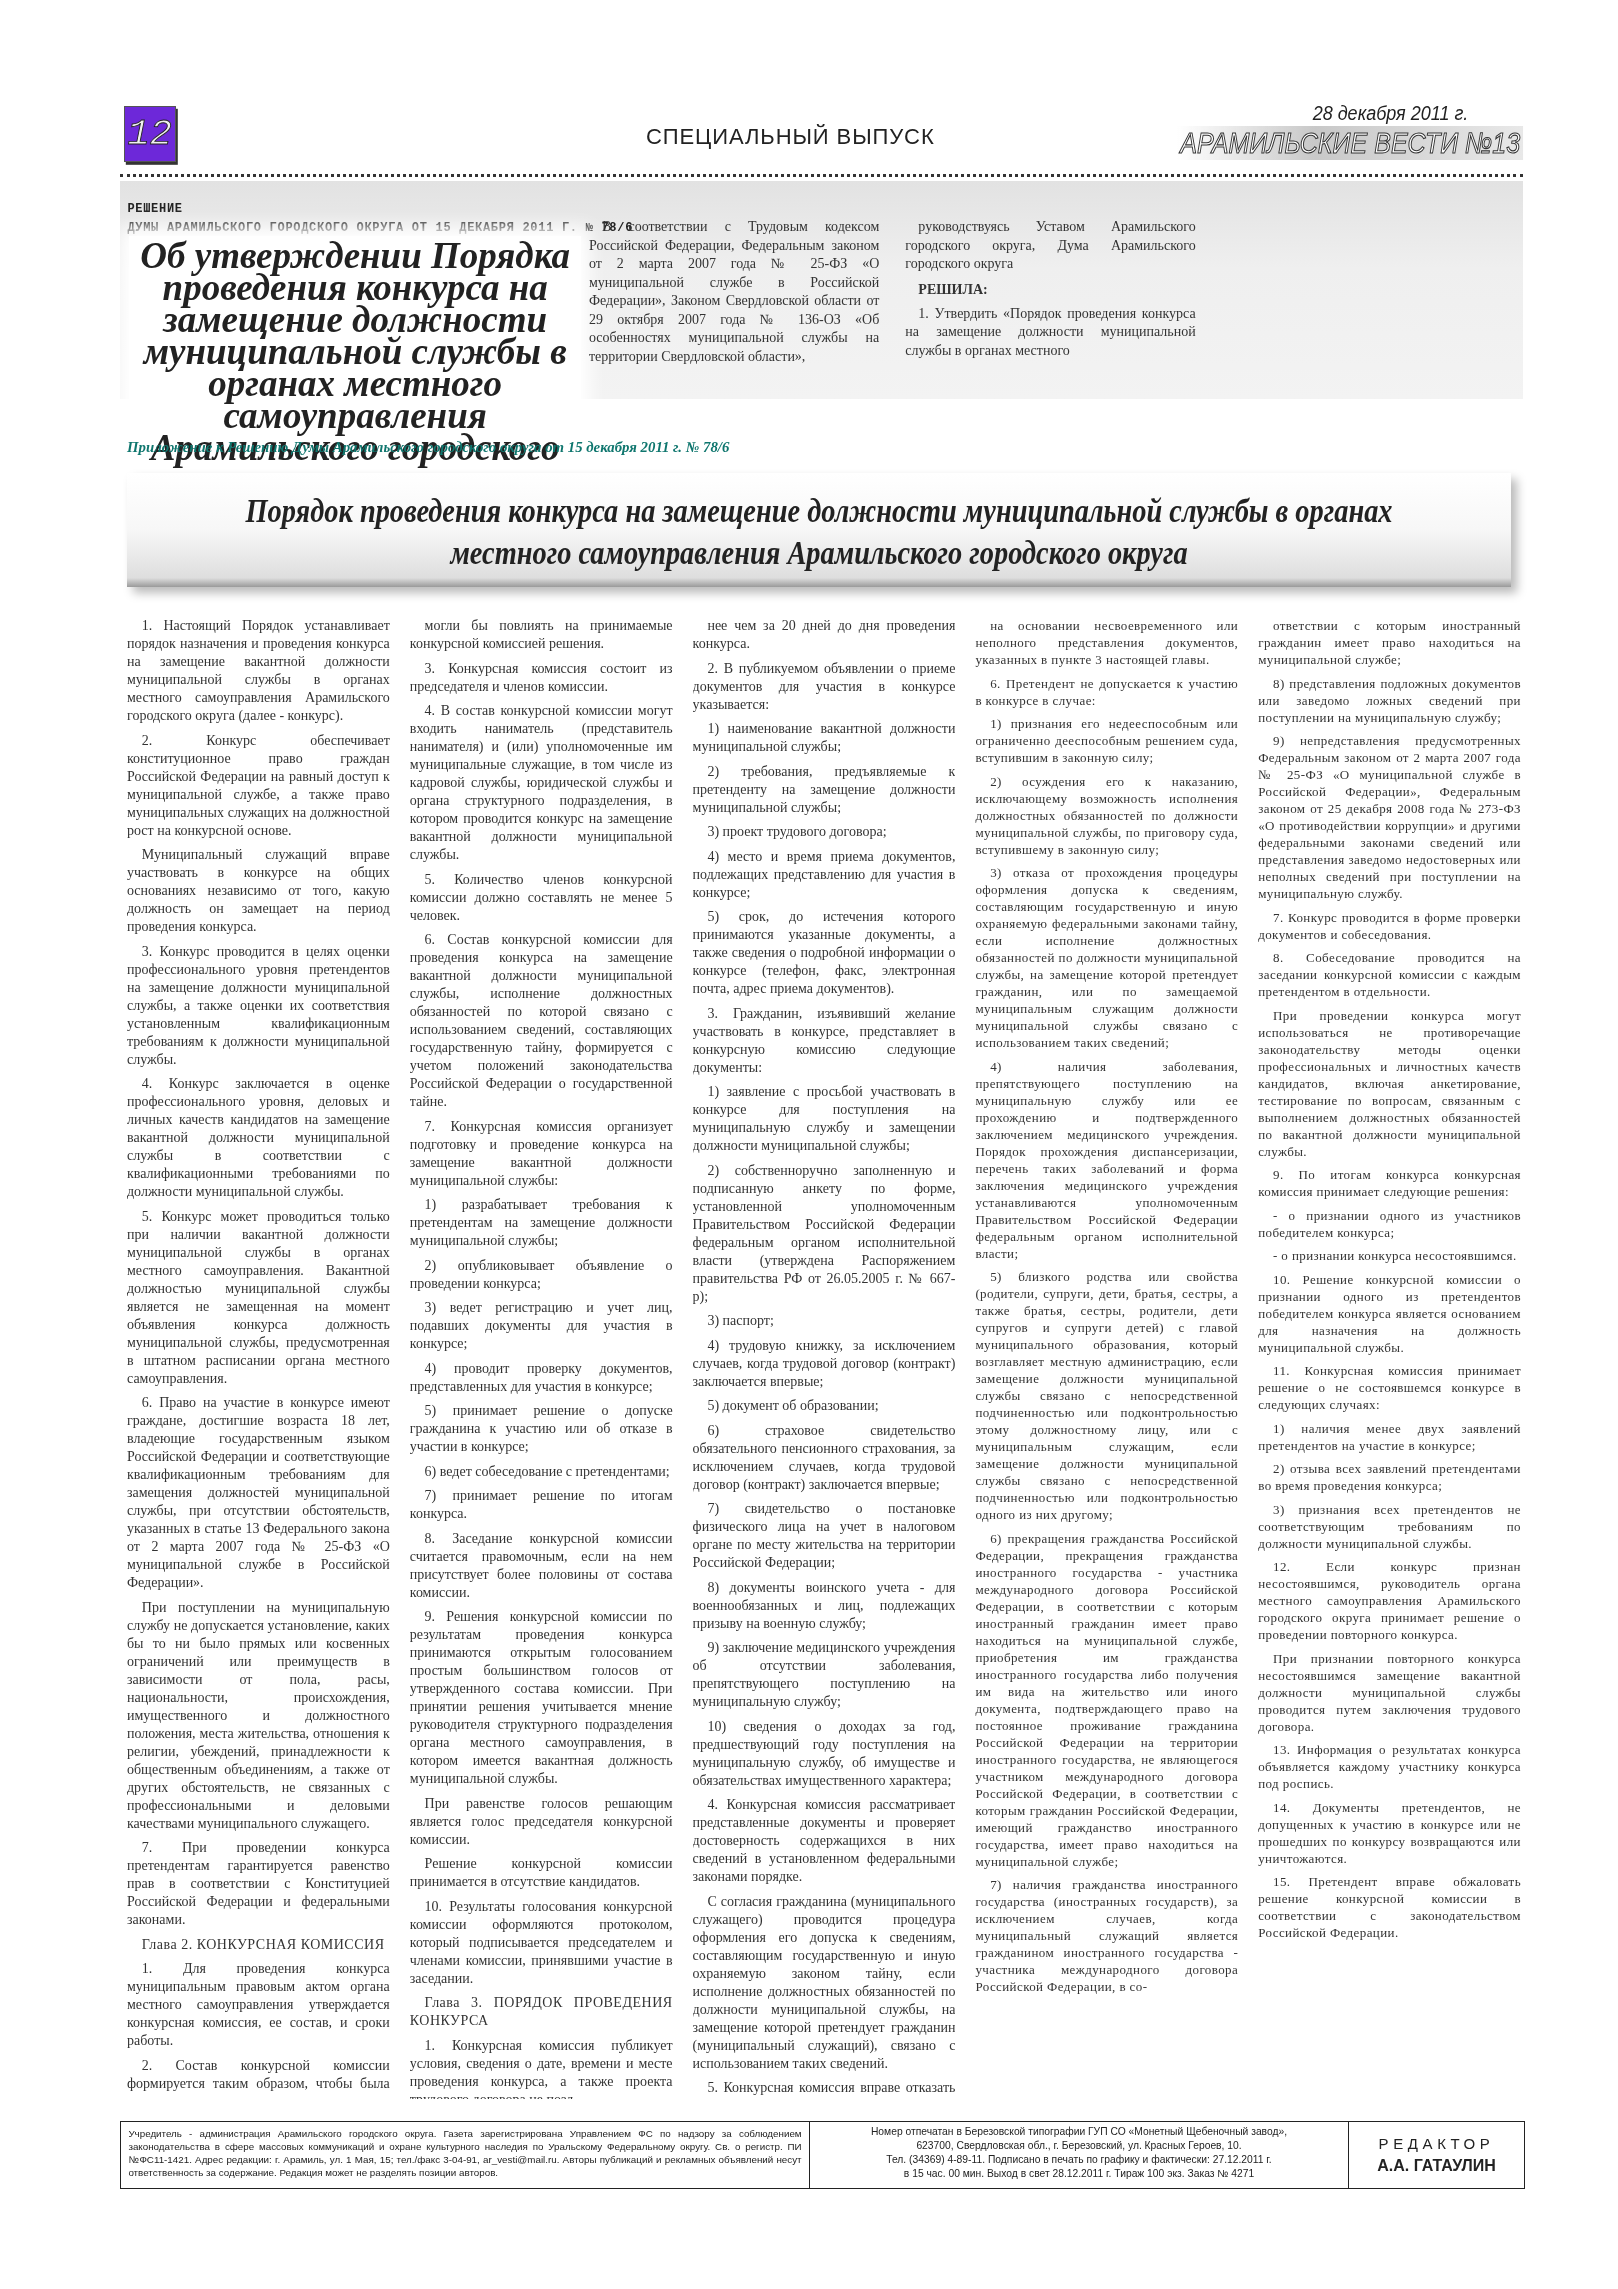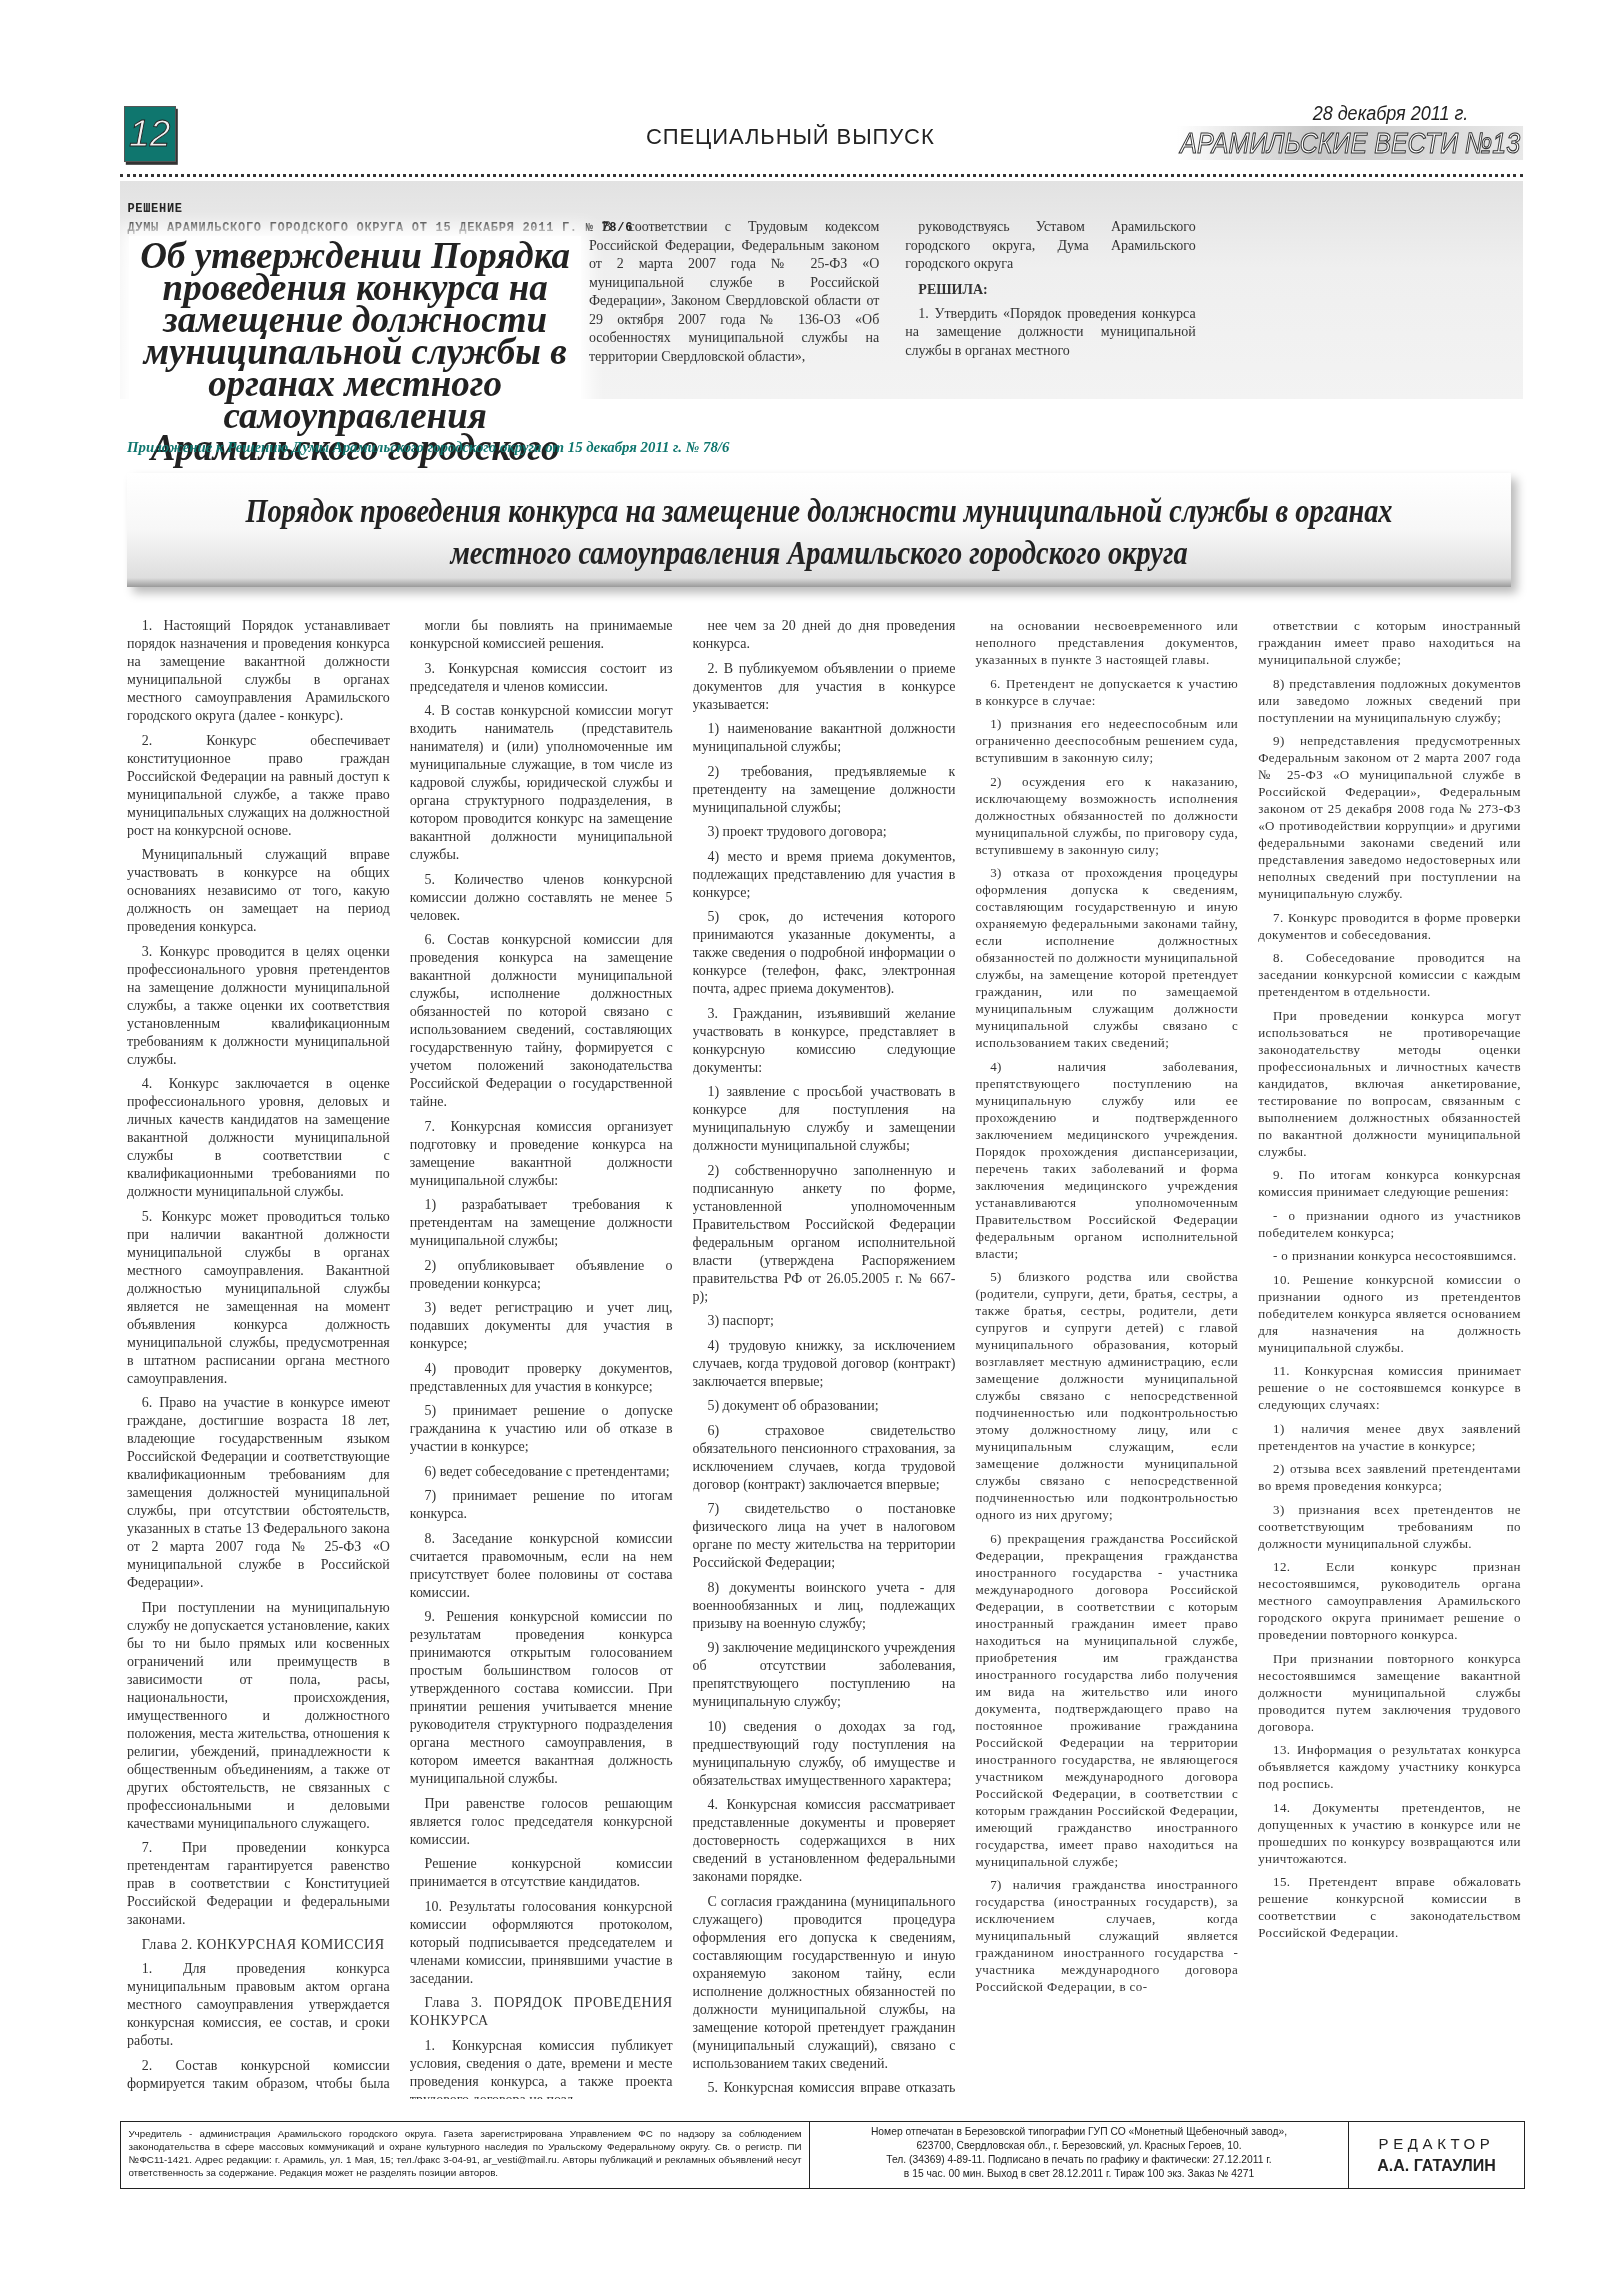--- a/index.html
+++ b/index.html
@@ -1,20 +1,20 @@
 <!DOCTYPE html>
 <html style="font-size:14.8px"><head>
 <meta charset="utf-8">
 <style>
   html, body { margin: 0; padding: 0; background: #ffffff; }
   body { width: 1619px; height: 2290px; position: relative; overflow: hidden; font-family: "Liberation Serif", serif; color: #2a2a2a; }
 
   
   .masthead { position: absolute; left: 120px; top: 102px; width: 1403px; height: 65px; }
-  .page-num { position: absolute; left: 3.7px; top: 3.7px; width: 50px; height: 54px; background: #0f766e; border: 0.9px solid #555; box-shadow: 1.8px 2.8px 0 #333; display: flex; align-items: center; justify-content: center; font-family: Liberation Sans, sans-serif; font-style: italic; font-size: 37px; color: #f0f0f0; -webkit-text-stroke: 0.9px #222; }
+  .page-num { position: absolute; left: 3.7px; top: 3.7px; width: 50px; height: 54px; background: #6d28d9; border: 0.9px solid #555; box-shadow: 1.8px 2.8px 0 #333; display: flex; align-items: center; justify-content: center; font-family: Liberation Mono, monospace; font-style: italic; font-size: 37px; color: #f0f0f0; -webkit-text-stroke: 0.9px #222; }
   .special-issue { position: absolute; left: 526px; top: 22px; font-family: "Liberation Sans", sans-serif; font-size: 22px; letter-spacing: 0.9px; color: #222; }
   .date { position: absolute; right: 46px; top: 0; font-family: "Liberation Sans", sans-serif; font-style: italic; font-size: 20px; color: #222; transform: scaleX(0.9); }
   .paper-name { position: absolute; right: 0; top: 24px; font-family: "Liberation Sans", sans-serif; font-style: italic; font-size: 29.5px; color: #fff; -webkit-text-stroke: 1.1px #333; letter-spacing: 0px; transform: scaleX(0.85); transform-origin: right; background: linear-gradient(90deg, rgba(255,255,255,0), #c8c8c8 40%, #e8e8e8); padding: 0 3.7px; }
   .dotted-rule { position: absolute; left: 120px; top: 174px; width: 1403px; height: 3.7px; border-top: 3.7px dotted #333; }
 
   
   .decision { position: absolute; left: 120px; top: 181px; width: 1403px; height: 218px; background: linear-gradient(180deg, #e2e2e2 0%, #efefef 40%, #f3f3f3 100%); }
   .decision-hdr { position: absolute; left: 7.4px; top: 19px; font-family: Liberation Mono, monospace; font-weight: bold; font-size: 12px; letter-spacing: 0.7px; color: #222; line-height: 19.4px; }
   .decision-title { position: absolute; left: 9.2px; top: 55px; width: 452px; text-align: center; font-family: "Liberation Serif", serif; font-weight: bold; font-style: italic; font-size: 37px; line-height: 32px; color: #222; background: #fff; padding: 3.7px 0; box-shadow: 0 0 16.6px 9.2px #fff; }
   .decision-cols { position: absolute; left: 469px; top: 37px; width: 923px; display: grid; grid-template-columns: 1fr 1fr 1fr; column-gap: 26px; font-family: "Liberation Serif", serif; font-size: 14px; line-height: 18.5px; text-align: justify; color: #333; }

